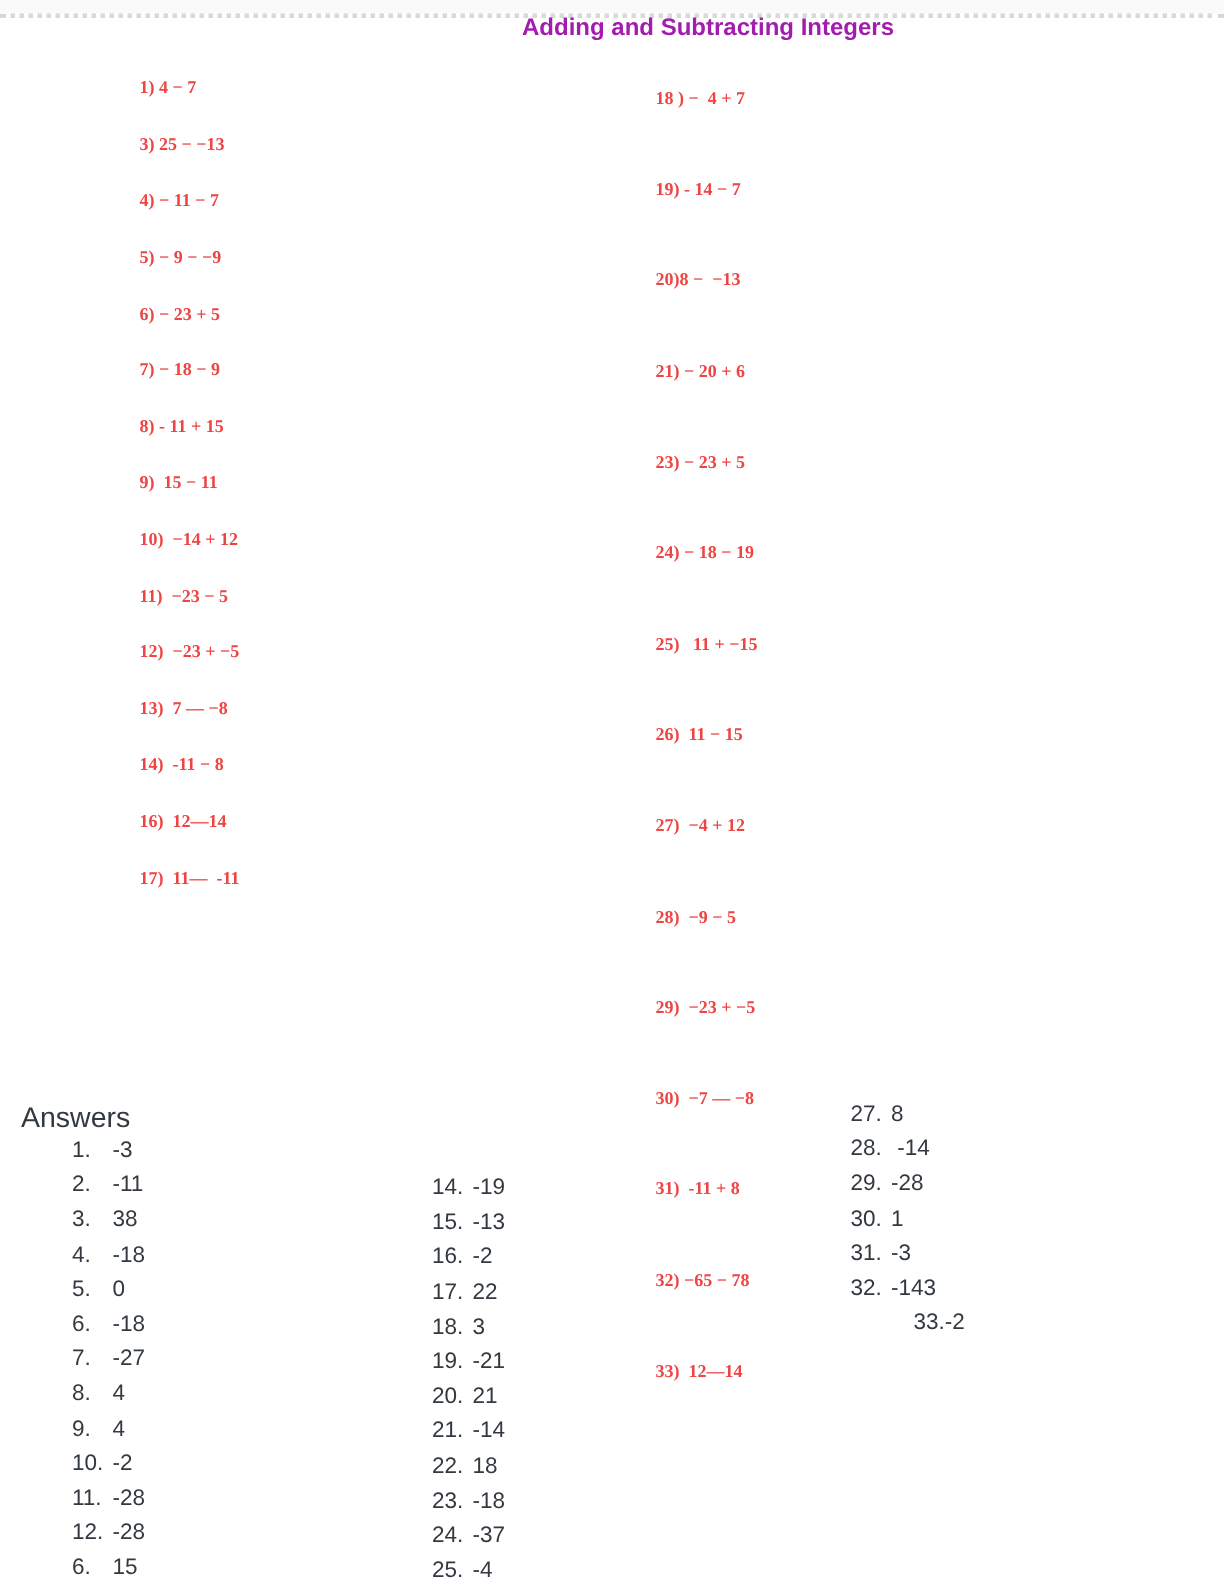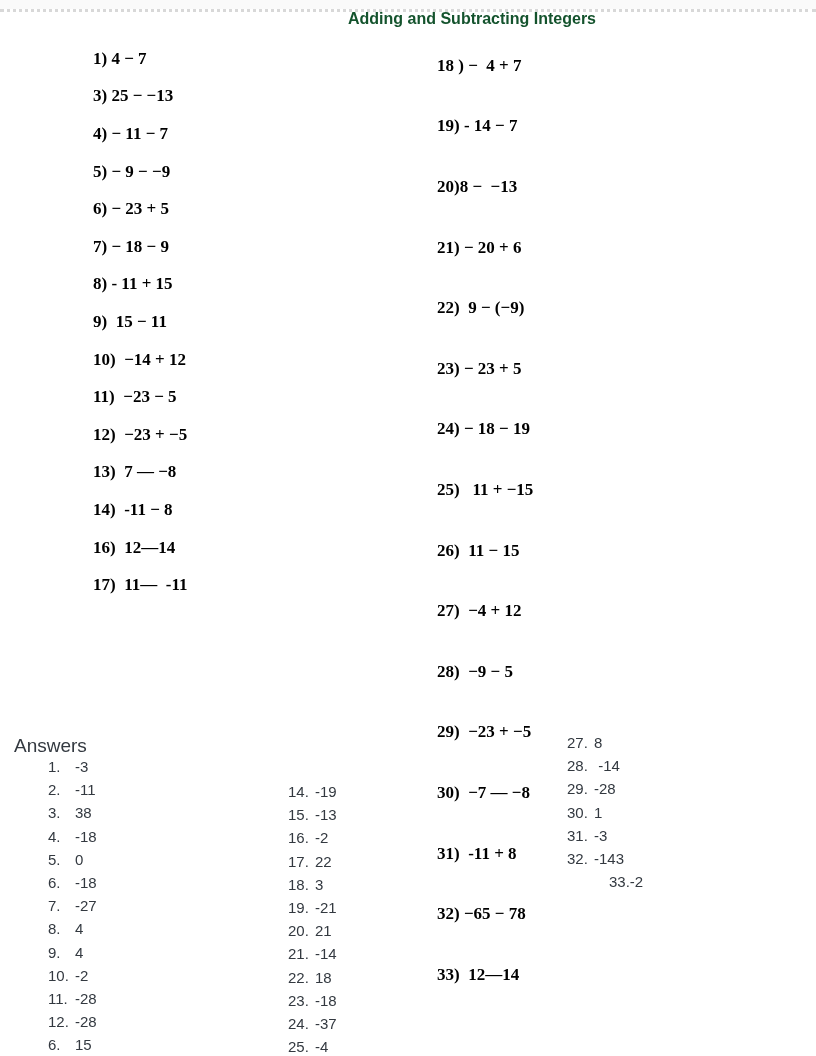--- a/index.html
+++ b/index.html
@@ -22,38 +22,38 @@
     height: 0;
     border-top: 3px dotted #d8d8d8;
   }
   .worksheet-title {
     position: absolute;
     top: 10px;
     left: 348px;
     font-family: "Liberation Sans", sans-serif;
     font-weight: bold;
     font-size: 16px;
-    color: #14532d;
+    color: #a21caf;
     white-space: pre;
   }
   .problems-col {
     position: absolute;
     display: flex;
     flex-direction: column;
   }
   .problems-col-left  { left: 93px;  top: 40px; }
   .problems-col-right { left: 437px; top: 47px; gap: 23px; }
   .problem {
     height: 37.6px;
     display: flex;
     align-items: center;
     font-family: "Liberation Serif", serif;
     font-weight: bold;
-    font-size: 17px;
-    color: #000000;
+    font-size: 12px;
+    color: #ef4444;
     white-space: pre;
   }
   .answers-label {
     position: absolute;
     left: 14px;
     top: 735px;
     font-size: 19px;
     color: #333940;
   }
   .answers-col {
@@ -100,21 +100,20 @@
     <div class="problem">14)  -11 − 8</div>
     <div class="problem">16)  12—14</div>
     <div class="problem">17)  11—  -11</div>
   </div>
 
 <div class="problems-col problems-col-right">
     <div class="problem">18 ) −  4 + 7</div>
     <div class="problem">19) - 14 − 7</div>
     <div class="problem">20)8 −  −13</div>
     <div class="problem">21) − 20 + 6</div>
-    <div class="problem">22)  9 − (−9)</div>
     <div class="problem">23) − 23 + 5</div>
     <div class="problem">24) − 18 − 19</div>
     <div class="problem">25)   11 + −15</div>
     <div class="problem">26)  11 − 15</div>
     <div class="problem">27)  −4 + 12</div>
     <div class="problem">28)  −9 − 5</div>
     <div class="problem">29)  −23 + −5</div>
     <div class="problem">30)  −7 — −8</div>
     <div class="problem">31)  -11 + 8</div>
     <div class="problem">32) −65 − 78</div>

